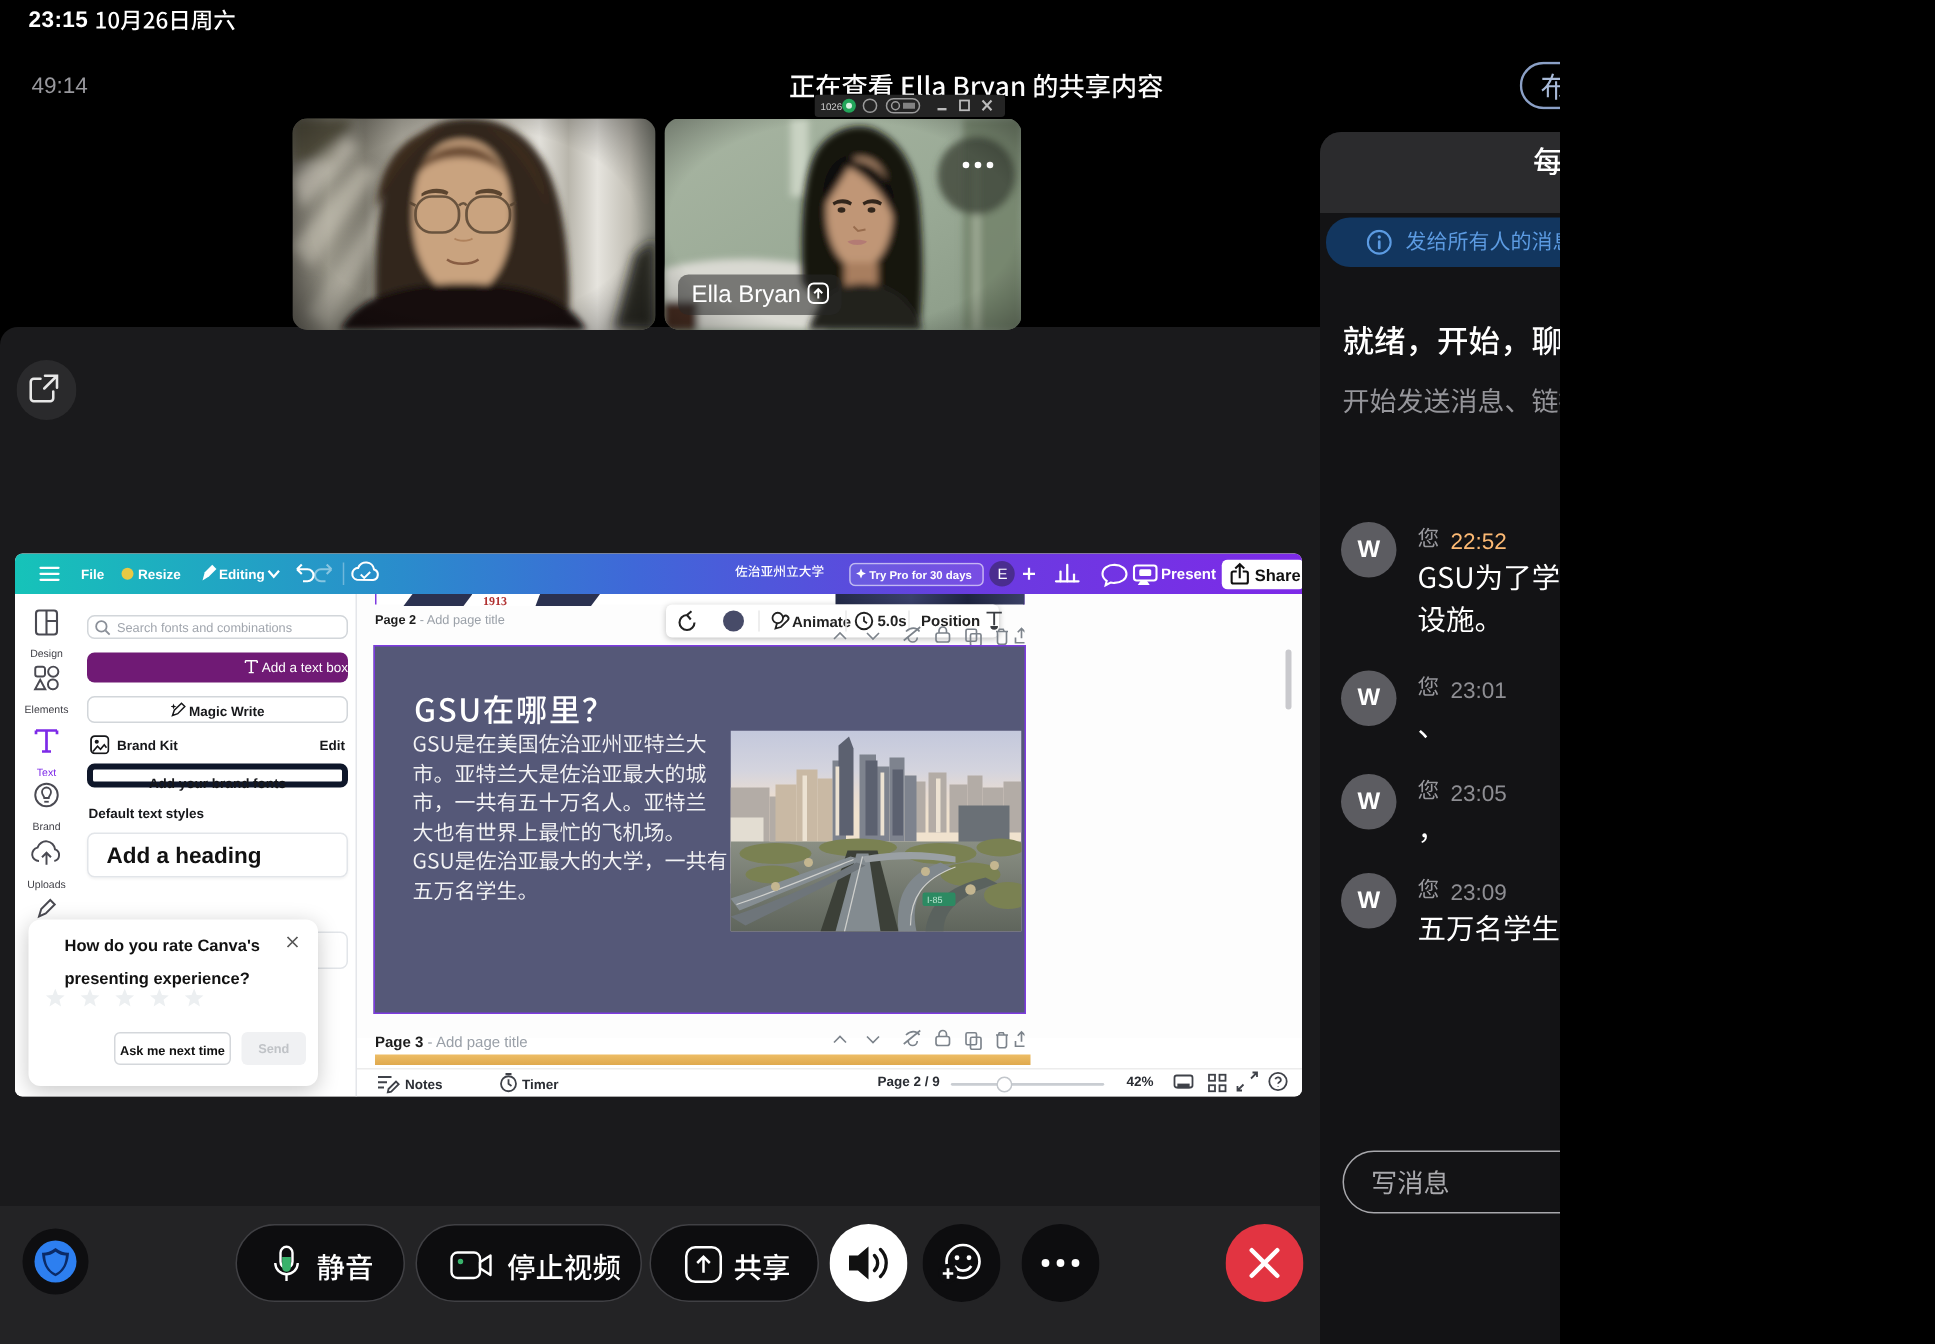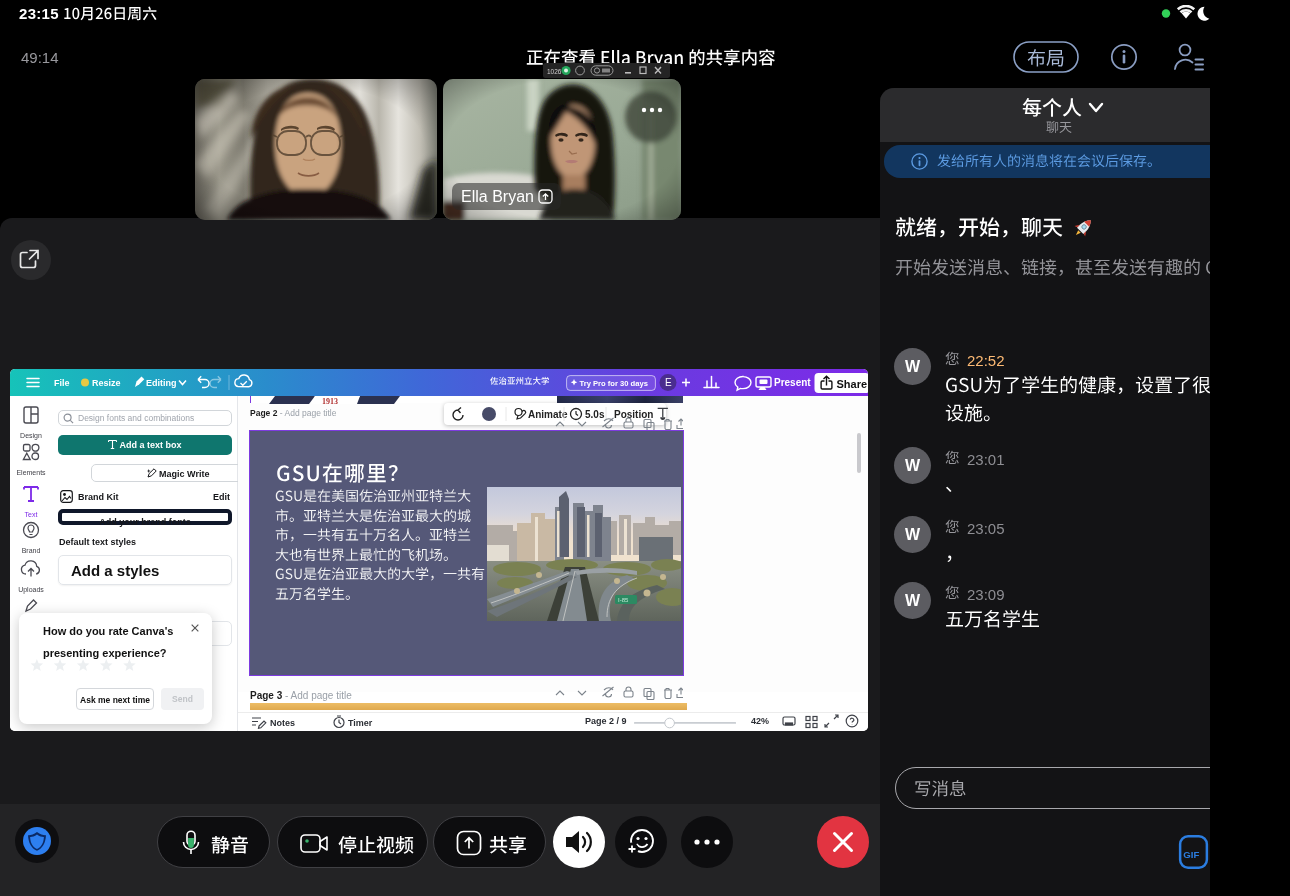--- a/index.html
+++ b/index.html
@@ -1,15 +1,15 @@
 <!DOCTYPE html>
 <html><head><meta charset="utf-8"><style>
 html,body{margin:0;padding:0;background:#000;overflow:hidden;}
 *{box-sizing:border-box;}
-#app{position:relative;width:1210px;height:896px;background:#000;overflow:hidden;
+#app{position:relative;width:1040px;height:896px;background:#000;overflow:hidden;
 font-family:"Liberation Sans",sans-serif;}
 .ab{position:absolute;}
 </style></head><body>
 <div id="app">
 <div style="position:absolute;left:0;top:218px;width:880px;height:586px;background:#1a1a1c;border-radius:12px 0 0 0;"></div>
 <div style="position:absolute;left:0;top:804px;width:880px;height:92px;background:#232325;"></div>
 <div style="position:absolute;left:19px;top:5px;font-size:15px;font-weight:bold;color:#fff;letter-spacing:.3px;">23:15</div>
 <div style="position:absolute;left:63px;top:4px;">
       <svg width="94" height="20" viewBox="0 -15 94 20" style="display:block">
         <path fill="#ffffff" d="M1.3 0H7.6V-1.4H5.4V-11.1H4.1C3.5 -10.7 2.8 -10.4 1.7 -10.2V-9.1H3.7V-1.4H1.3Z M12.8 0.2C15 0.2 16.4 -1.7 16.4 -5.6C16.4 -9.4 15 -11.2 12.8 -11.2C10.7 -11.2 9.3 -9.4 9.3 -5.6C9.3 -1.7 10.7 0.2 12.8 0.2ZM12.8 -1.2C11.7 -1.2 10.9 -2.4 10.9 -5.6C10.9 -8.7 11.7 -9.9 12.8 -9.9C13.9 -9.9 14.7 -8.7 14.7 -5.6C14.7 -2.4 13.9 -1.2 12.8 -1.2Z M20.1 -11.9V-7.1C20.1 -4.8 19.8 -1.8 17.5 0.2C17.8 0.4 18.4 1 18.6 1.3C20 0 20.8 -1.6 21.1 -3.3H28V-0.7C28 -0.4 27.9 -0.3 27.6 -0.3C27.2 -0.2 26 -0.2 24.8 -0.3C25.1 0.1 25.3 0.8 25.4 1.2C27 1.2 28 1.2 28.7 0.9C29.3 0.7 29.5 0.3 29.5 -0.7V-11.9ZM21.5 -10.5H28V-8.3H21.5ZM21.5 -7H28V-4.7H21.4C21.5 -5.5 21.5 -6.3 21.5 -7Z M32.8 0H39.9V-1.5H37.1C36.6 -1.5 35.9 -1.4 35.3 -1.4C37.7 -3.6 39.4 -5.8 39.4 -7.9C39.4 -9.9 38.1 -11.2 36 -11.2C34.6 -11.2 33.6 -10.6 32.7 -9.6L33.6 -8.6C34.2 -9.3 35 -9.9 35.8 -9.9C37.1 -9.9 37.7 -9 37.7 -7.8C37.7 -6 36 -3.9 32.8 -1Z M45.3 0.2C47.1 0.2 48.6 -1.2 48.6 -3.4C48.6 -5.8 47.3 -6.9 45.4 -6.9C44.7 -6.9 43.7 -6.4 43 -5.6C43.1 -8.8 44.3 -9.8 45.7 -9.8C46.3 -9.8 47 -9.5 47.4 -9L48.4 -10.1C47.7 -10.7 46.8 -11.2 45.6 -11.2C43.4 -11.2 41.4 -9.5 41.4 -5.3C41.4 -1.6 43.2 0.2 45.3 0.2ZM43.1 -4.3C43.7 -5.3 44.5 -5.6 45.1 -5.6C46.3 -5.6 46.9 -4.8 46.9 -3.4C46.9 -2 46.2 -1.1 45.2 -1.1C44.1 -1.1 43.3 -2.2 43.1 -4.3Z M53.2 -5.2H60.3V-1.3H53.2ZM53.2 -6.6V-10.3H60.3V-6.6ZM51.7 -11.7V1.1H53.2V0.1H60.3V1H61.8V-11.7Z M66.3 -11.9V-6.9C66.3 -4.6 66.1 -1.6 64.6 0.4C64.9 0.6 65.5 1.1 65.8 1.3C67.4 -0.9 67.7 -4.4 67.7 -6.9V-10.6H76.1V-0.4C76.1 -0.2 76 -0.1 75.8 -0.1C75.5 -0.1 74.6 -0 73.7 -0.1C73.9 0.3 74.1 0.9 74.2 1.2C75.5 1.2 76.3 1.2 76.8 1C77.4 0.8 77.5 0.4 77.5 -0.4V-11.9ZM71.1 -10.3V-9.2H68.6V-8.1H71.1V-6.8H68.2V-5.7H75.4V-6.8H72.4V-8.1H75.1V-9.2H72.4V-10.3ZM68.9 -4.6V0.2H70.2V-0.6H74.7V-4.6ZM70.2 -3.5H73.4V-1.7H70.2Z M80 -8.8V-7.3H93.4V-8.8ZM83.7 -5.8C82.7 -3.6 81.2 -1.3 79.8 0.2C80.2 0.4 80.9 0.9 81.2 1.2C82.6 -0.4 84.2 -3 85.3 -5.3ZM88 -5.2C89.4 -3.2 91.2 -0.5 92 1.1L93.5 0.3C92.6 -1.3 90.7 -4 89.4 -5.9ZM85.2 -12.1C85.6 -11.1 86.3 -9.8 86.5 -9L88.1 -9.6C87.8 -10.3 87.1 -11.6 86.6 -12.6Z"></path>
@@ -285,38 +285,38 @@
           <path d="M-5 6 l1.5-5 6-6 3 3 -6 6 Z" fill="none" stroke="#4a4a52" stroke-width="1.3"></path>
         </g>
         <text x="21" y="33" font-size="7" fill="#3f3f46" text-anchor="middle" font-family="Liberation Sans">Draw</text>
       </svg>
 <div style="position:absolute;left:42px;top:27px;width:186px;height:335px;background:#fff;border-right:1px solid #e4e6ea;"></div>
 <div style="position:absolute;left:48px;top:41px;width:174px;height:16px;border:1px solid #d2d6da;border-radius:5px;"></div>
 <svg class="ab" style="left:53px;top:44px" width="11" height="11" viewBox="0 0 12 12">
         <circle cx="5" cy="5" r="3.8" fill="none" stroke="#8a8f98" stroke-width="1.3"></circle>
         <line x1="8" y1="8" x2="11" y2="11" stroke="#8a8f98" stroke-width="1.3"></line>
       </svg>
-<div style="position:absolute;left:68px;top:44px;font-size:8.5px;color:#a0a5ad;">Design fonts and combinations</div>
-<div style="position:absolute;left:48px;top:66px;width:174px;height:20px;background:#0f766e;border-radius:5px;color:#fff;font-size:9px;font-weight:bold;text-align:center;line-height:20px;"><svg width="9" height="9" viewBox="0 0 9 9" style="vertical-align:-1px">
+<div style="position:absolute;left:68px;top:44px;font-size:8.5px;color:#a0a5ad;">Search fonts and combinations</div>
+<div style="position:absolute;left:48px;top:66px;width:174px;height:20px;background:#701a75;border-radius:5px;color:#fff;font-size:9px;font-weight:normal;text-align:right;line-height:20px;"><svg width="9" height="9" viewBox="0 0 9 9" style="vertical-align:-1px">
           <path d="M.5 .5 h8 M4.5 .5 v8 M.5 .5 v1.5 M8.5 .5 v1.5 M2.8 8.5 h3.4" stroke="#fff" stroke-width="1.1" fill="none"></path>
         </svg> Add a text box</div>
-<div style="position:absolute;left:48px;top:95px;width:174px;height:18px;border:1px solid #d2d6da;border-radius:5px;color:#16171a;font-size:9px;font-weight:bold;text-align:center;line-height:18px;margin-left:33px;"><svg width="10" height="10" viewBox="0 0 10 10" style="vertical-align:-1px">
+<div style="position:absolute;left:48px;top:95px;width:174px;height:18px;border:1px solid #d2d6da;border-radius:5px;color:#16171a;font-size:9px;font-weight:bold;text-align:center;line-height:18px;"><svg width="10" height="10" viewBox="0 0 10 10" style="vertical-align:-1px">
           <path d="M1 9 l1.2-3.5 L7 .8 9.2 3 4.5 7.8 Z" fill="none" stroke="#16171a" stroke-width="1"></path>
           <path d="M1.2 2.5 l.5-1.5 .5 1.5 1.5 .5 -1.5 .5 -.5 1.5 -.5-1.5 L-.3 3 Z" fill="#16171a"></path>
         </svg> Magic Write</div>
 <svg class="ab" style="left:50px;top:121px" width="13" height="13" viewBox="0 0 13 13">
         <rect x=".7" y=".7" width="11.6" height="11.6" rx="2.5" fill="none" stroke="#16171a" stroke-width="1.2"></rect>
         <circle cx="4.5" cy="4.5" r="1.4" fill="#16171a"></circle>
         <path d="M2 11 l3-3.5 2 2 2.5-3 1.5 2" fill="none" stroke="#16171a" stroke-width="1.1"></path>
       </svg>
 <div style="position:absolute;left:68px;top:123px;font-size:9px;font-weight:bold;color:#16171a;">Brand Kit</div>
 <div style="position:absolute;left:203px;top:123px;font-size:9px;font-weight:bold;color:#16171a;">Edit</div>
 <div style="position:absolute;left:48px;top:140px;width:174px;height:16px;border:4px solid #0f172a;border-radius:5px;color:#16171a;font-size:9px;font-weight:bold;text-align:center;line-height:18px;">Add your brand fonts</div>
 <div style="position:absolute;left:49px;top:168px;font-size:9px;font-weight:bold;color:#16171a;">Default text styles</div>
-<div style="position:absolute;left:48px;top:186px;width:174px;height:30px;border:1px solid #e2e5e9;border-radius:5px;box-shadow:0 1px 2px rgba(0,0,0,.06);color:#111;font-size:15px;font-weight:bold;line-height:30px;padding-left:12px;">Add a styles</div>
+<div style="position:absolute;left:48px;top:186px;width:174px;height:30px;border:1px solid #e2e5e9;border-radius:5px;box-shadow:0 1px 2px rgba(0,0,0,.06);color:#111;font-size:15px;font-weight:bold;line-height:30px;padding-left:12px;">Add a heading</div>
 <div style="position:absolute;left:48px;top:252px;width:174px;height:25px;border:1px solid #e2e5e9;border-radius:5px;"></div>
 <div style="position:absolute;left:228px;top:27px;width:630px;height:296px;background:#fdfdfd;"></div>
 <div style="position:absolute;left:240px;top:27px;width:433px;height:7px;background:#fff;border-left:1.5px solid #7d3be0;border-right:1.5px solid #7d3be0;"></div>
 <svg class="ab" style="left:255px;top:27px" width="290" height="8" viewBox="0 0 290 8">
 <polygon points="10,0 50,0 44,8 4,8" fill="#2b3150"></polygon>
 <polygon points="95,0 135,0 129,8 89,8" fill="#2b3150"></polygon>
 <path d="M50 0 L95 0 L92 8 L47 8 Z" fill="#fff"></path>
 <text x="57" y="7.5" font-size="8" font-weight="bold" fill="#b03030" font-family="Liberation Serif">1913</text>
 </svg>
 <div style="position:absolute;left:547px;top:27px;width:126px;height:7px;background:linear-gradient(90deg,#232a48,#39406a 40%,#1e2440 70%,#3a4066);"></div>

